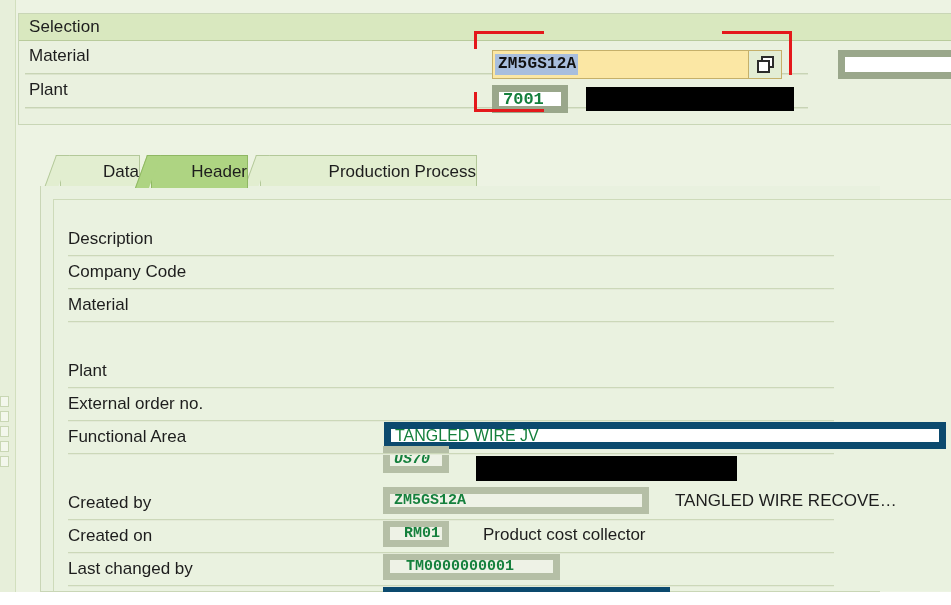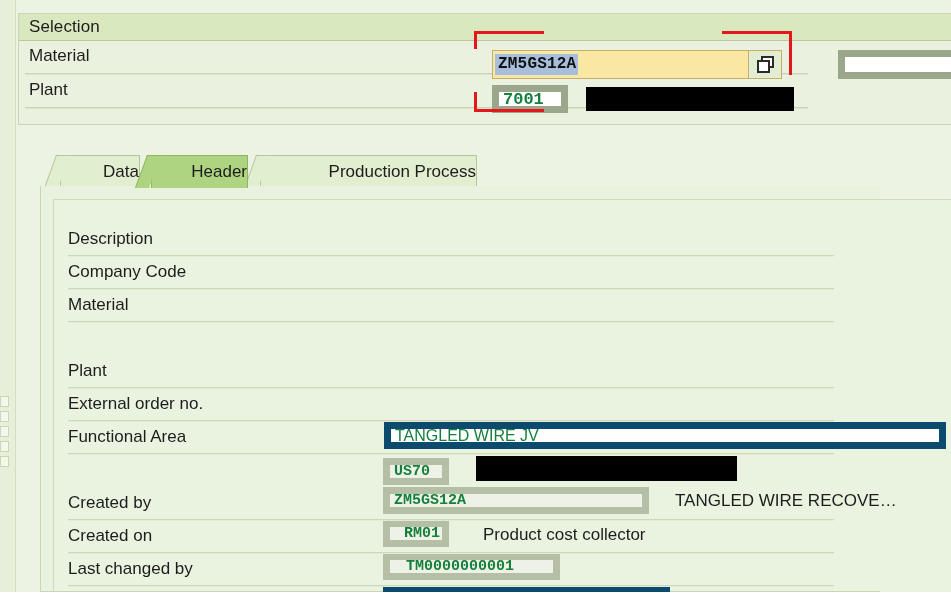--- a/index.html
+++ b/index.html
@@ -244,21 +244,21 @@
         <div class="frow" style="top:24px;">
           <div class="flbl">Description</div>
           <div class="fsep"></div>
         </div>
         <div class="inp plain" style="left:330px;top:222px;width:562px;height:27px;background:#ffffff;">TANGLED WIRE JV</div>
 
         <div class="frow" style="top:57px;">
           <div class="flbl">Company Code</div>
           <div class="fsep"></div>
         </div>
-        <div class="inp sunken" style="left:329px;top:258px;width:66px;height:27px;">US70</div>
+        <div class="inp sunken" style="left:329px;top:246px;width:66px;height:27px;font-style:italic;">US70</div>
         <div class="redact" style="left:422px;top:256px;width:261px;height:25px;"></div>
 
         <div class="frow" style="top:90px;">
           <div class="flbl">Material</div>
           <div class="fsep"></div>
         </div>
         <div class="inp sunken" style="left:329px;top:287px;width:266px;height:27px;">ZM5GS12A</div>
         <div class="ftext" style="left:621px;top:291px;">TANGLED WIRE RECOVE…</div>
 
         <div class="inp sunken" style="left:329px;top:320px;width:66px;height:27px;padding-left:14px;">RM01</div>

